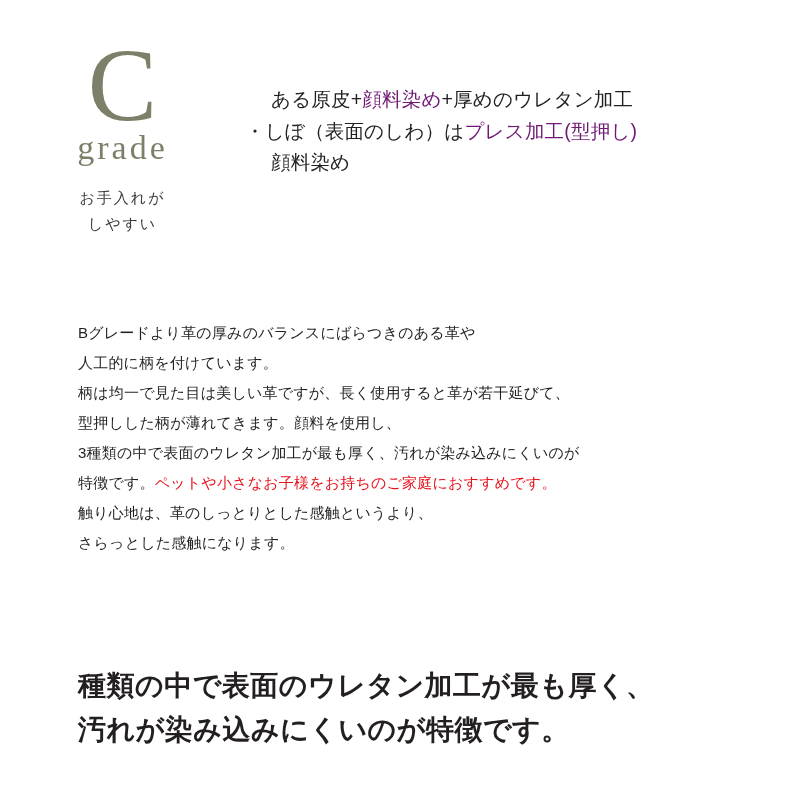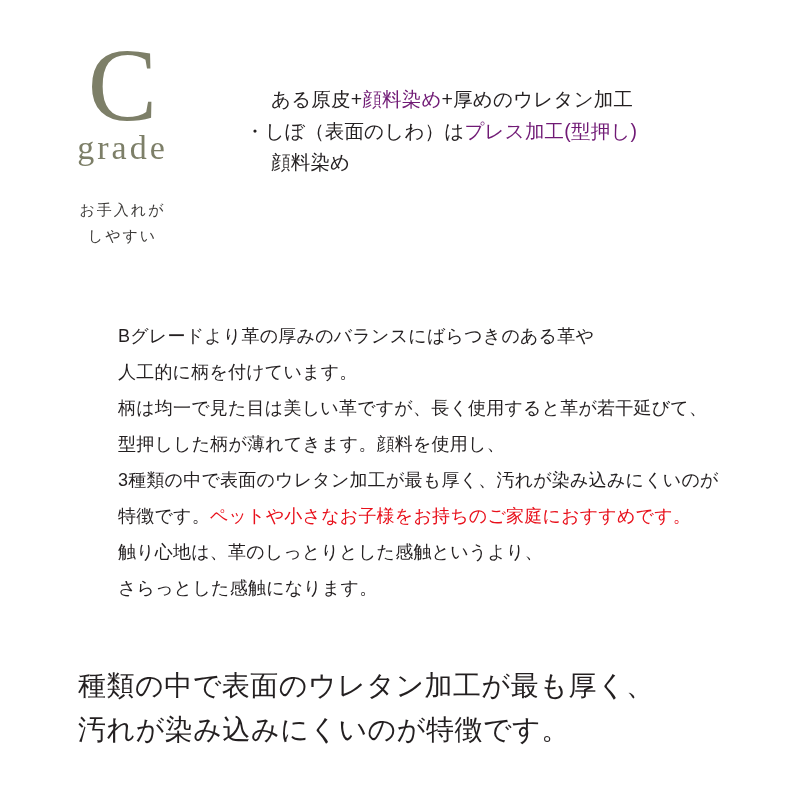--- a/index.html
+++ b/index.html
@@ -46,21 +46,21 @@
   }
   .grade-word {
     font-family: "Liberation Serif", serif;
     font-size: 34px;
     line-height: 1;
     color: #7d7f68;
     letter-spacing: 3px;
     margin-top: -4px;
   }
   .grade-sub {
-    margin-top: 32px;
+    margin-top: 20px;
     font-size: 15px;
     line-height: 1.75;
     color: #3c3a38;
     letter-spacing: 2px;
   }
 
   .header-points {
     flex: 1 1 auto;
     padding-top: 56px;
     padding-right: 28px;
@@ -80,45 +80,44 @@
   }
 
   
   .body-block {
     position: absolute;
     top: 318px;
     left: 78px;
     width: 700px;
   }
   .body-line {
-    font-size: 18px;
+    font-size: 15px;
     line-height: 2.0;
     color: #231f20;
     letter-spacing: 0.2px;
     white-space: nowrap;
-    margin-left: 40px;
   }
   .body-line .hl-red {
     color: #e8101b;
   }
 
   
   .closing {
     position: absolute;
     top: 664px;
     left: 78px;
     width: 700px;
   }
   .closing-line {
     font-size: 28px;
     line-height: 1.58;
     color: #231f20;
     letter-spacing: 0.5px;
     white-space: nowrap;
-    font-weight: 400;
+    font-weight: 700;
   }
 </style>
 </head>
 <body>
 
 <div class="page">
 
   <div class="header">
 
     <div class="grade-badge">

